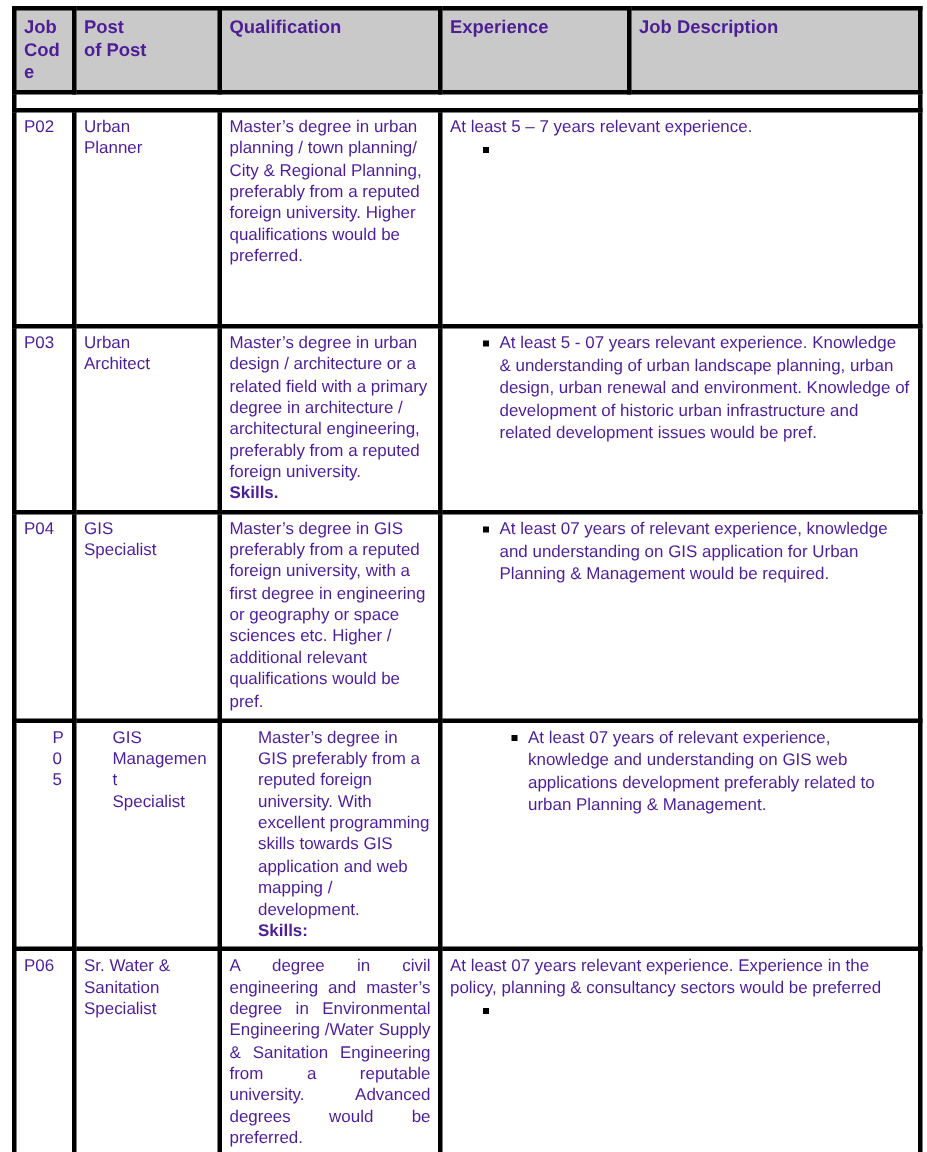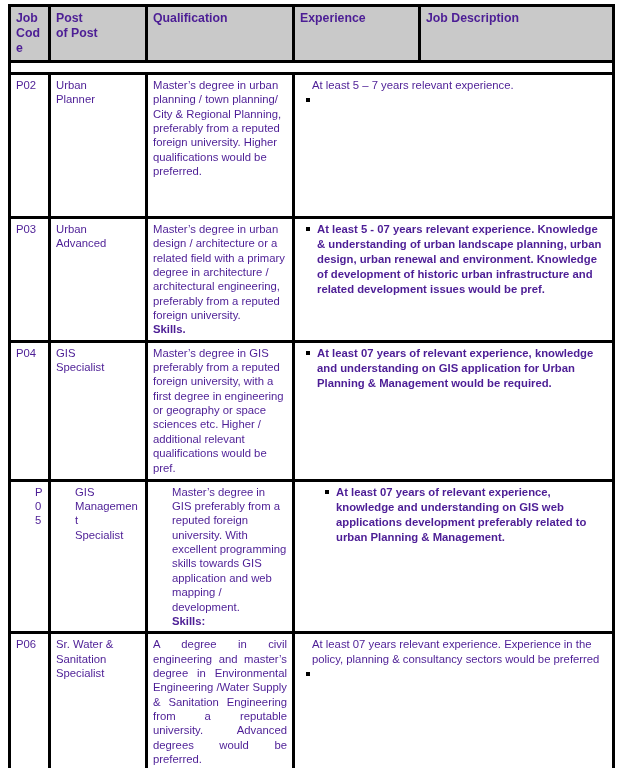--- a/index.html
+++ b/index.html
@@ -113,39 +113,38 @@
   }
 
   
   ul.bul {
     margin: 0;
     padding: 0 0 0 17px;
     list-style: none;
   }
   ul.bul li {
     position: relative;
-    margin: 0 0 0 0;
-    padding: 0;
-    line-height: 1.33;
-    font-weight: bold;
+    margin: 0 0 0 16px;
+    padding: 0;
+    line-height: 1.33;
   }
   ul.bul li::before {
     content: "";
     position: absolute;
     left: -11px;
     top: 5px;
     width: 4px;
     height: 4px;
     background: #000000;
   }
   ul.bul li.empty {
     min-height: 13px;
   }
   p.plain {
-    margin: 0 0 0 12px;
+    margin: 0 0 0 0;
     padding: 0;
     line-height: 1.33;
   }
 
   .u-line { font-weight: bold; }
   .b-line { font-weight: bold; }
 
   
   tr.r-p02 td { height: 144px; }
   tr.r-p03 td { height: 99px; }
@@ -203,21 +202,21 @@
           <ul class="bul">
             <li class="empty"></li>
           </ul>
         </td>
       </tr>
 
       <tr class="r-p03">
         <td class="code">P03</td>
         <td class="post">
           <span>Urban</span><br>
-          <span>Advanced</span>
+          <span>Architect</span>
         </td>
         <td class="qual">
           <span>Master’s degree in urban design / architecture or a related field with a primary degree in architecture / architectural engineering, preferably from a reputed foreign university. </span><br>
           <span class="u-line">Skills</span><span class="b-line">.</span>
         </td>
         <td class="exp" colspan="2">
           <ul class="bul">
             <li>At least 5 - 07 years relevant experience. Knowledge &amp; understanding of urban landscape planning, urban design, urban renewal and environment. Knowledge of development of historic urban infrastructure and related development issues would be pref.</li>
           </ul>
         </td>

